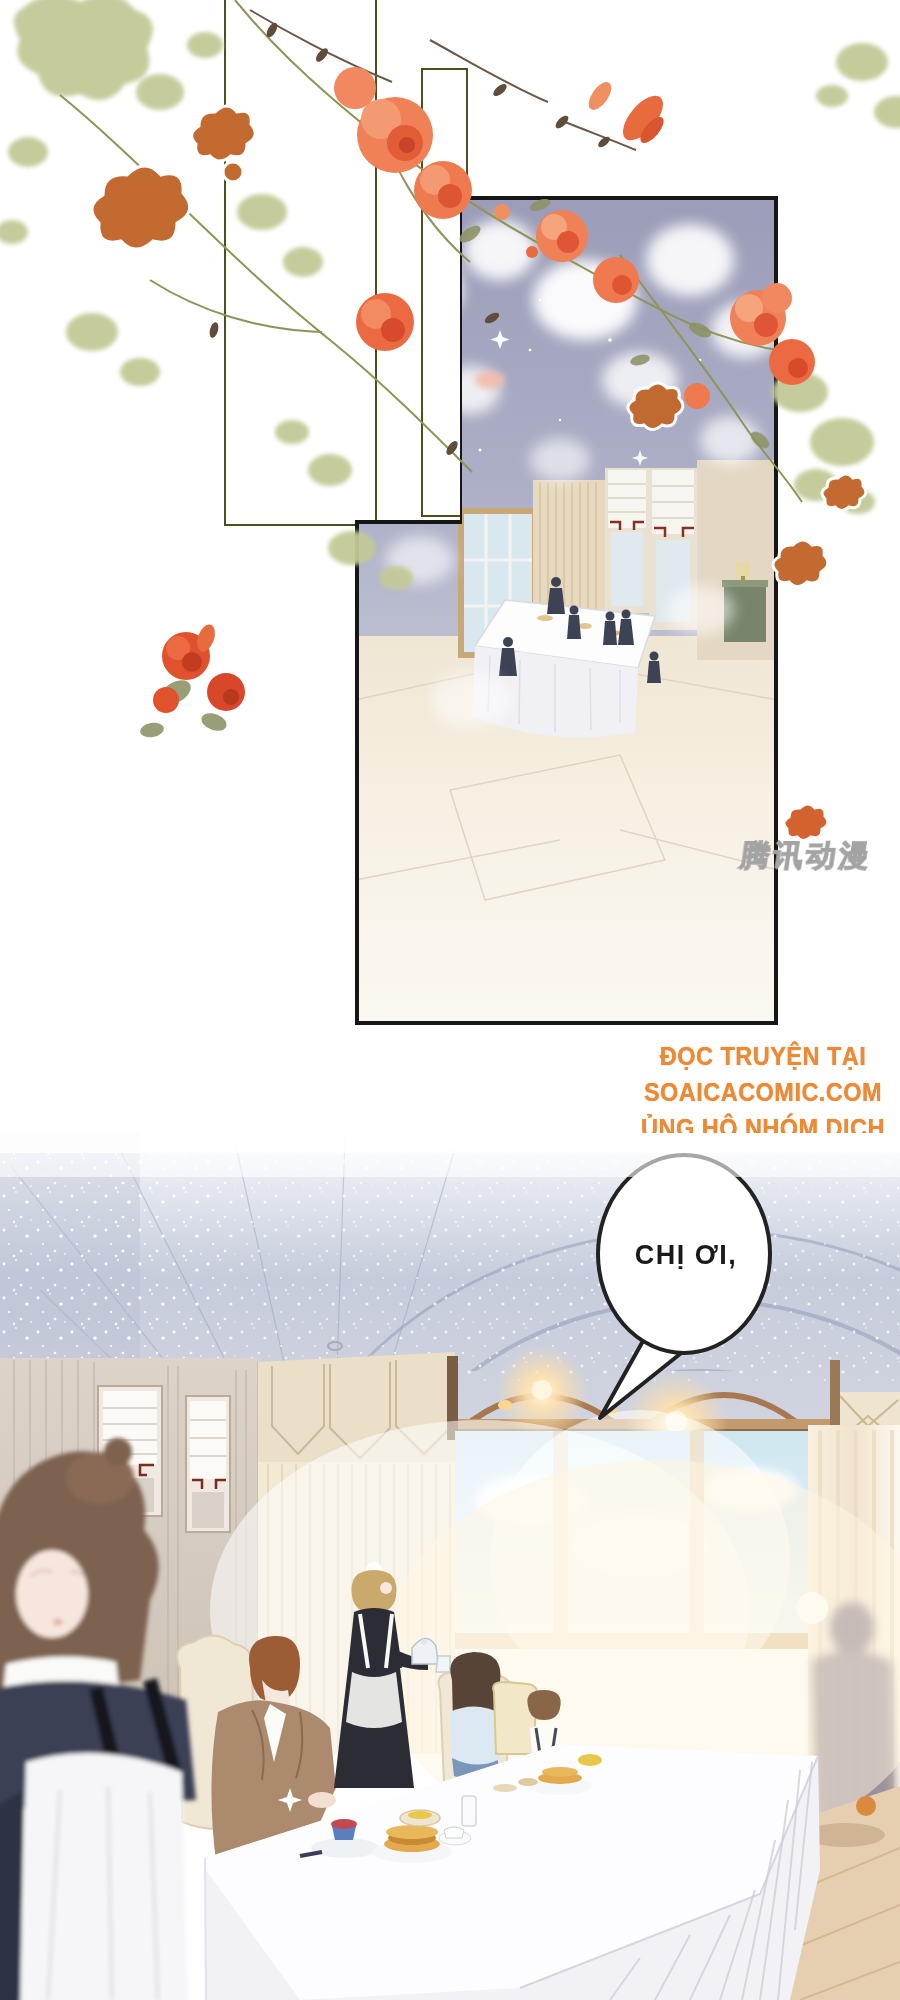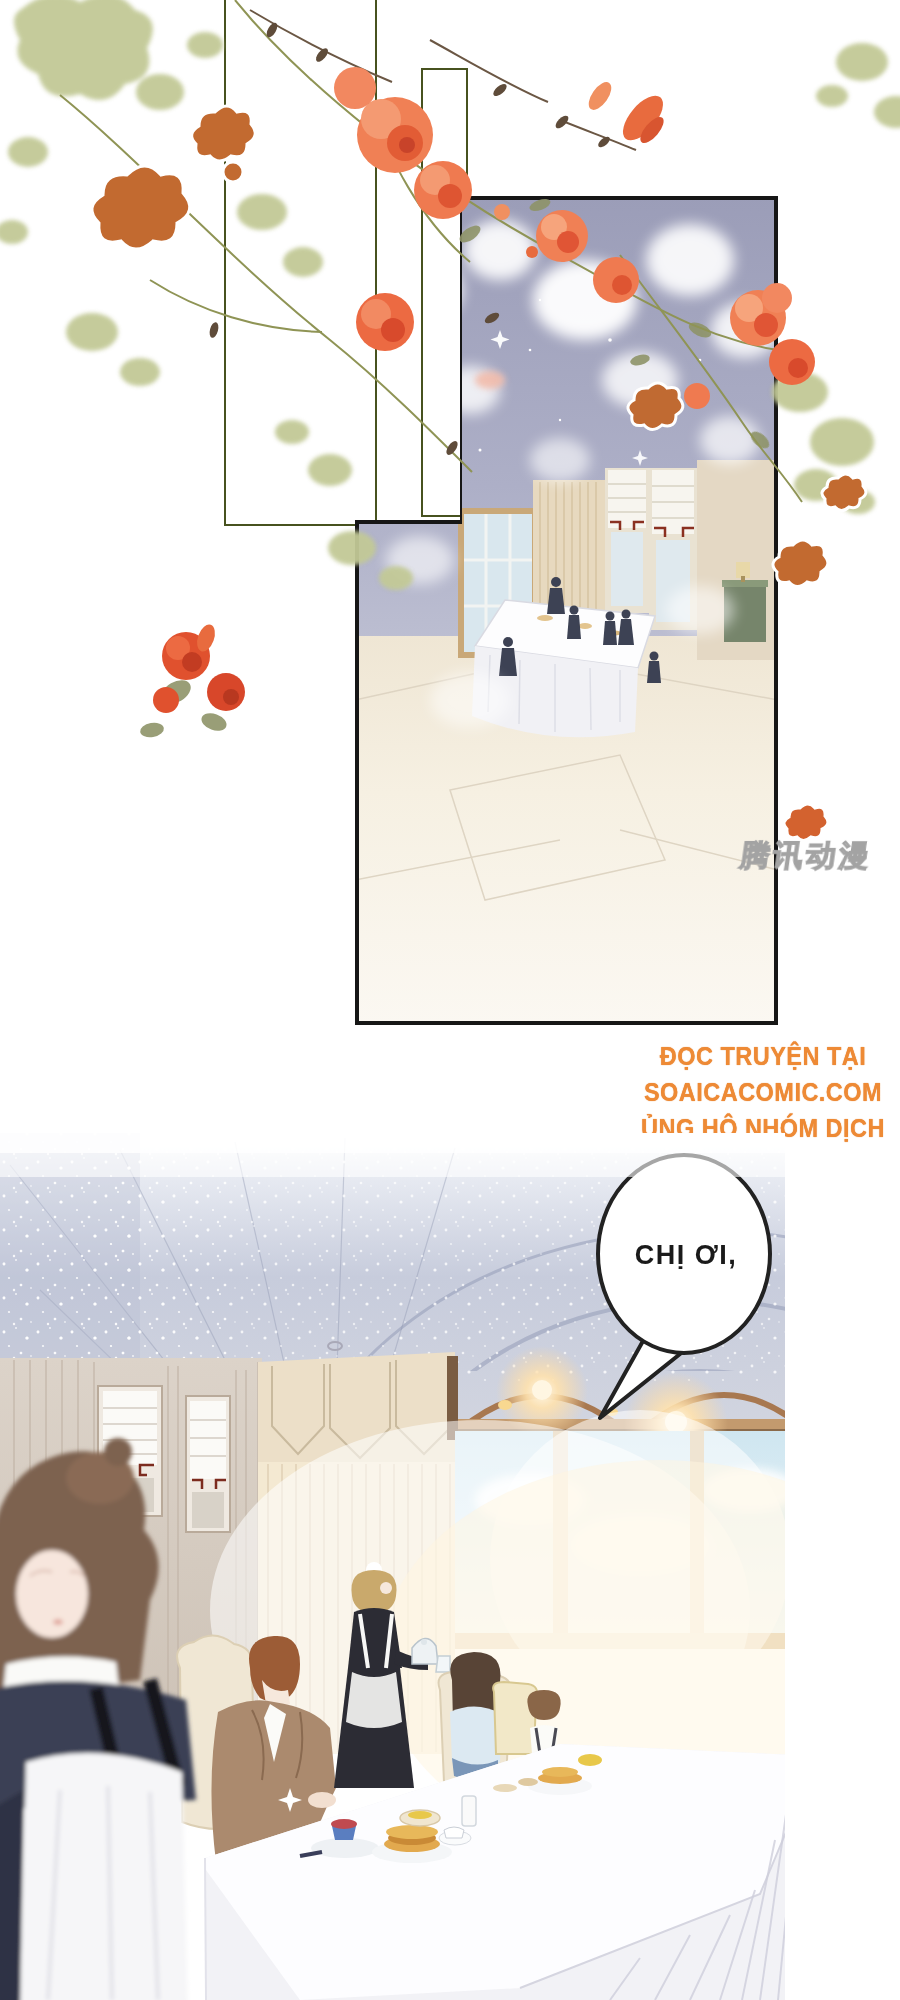--- a/index.html
+++ b/index.html
@@ -10,21 +10,21 @@
   .panel-clip{position:absolute;left:355px;top:196px;width:423px;height:829px;
       clip-path:polygon(105px 0px,423px 0px,423px 829px,0px 829px,0px 324px,105px 324px);}
   .watermark{position:absolute;left:740px;top:836px;width:170px;
       font-family:"DejaVu Sans", sans-serif;font-size:30px;font-weight:900;
       letter-spacing:3px;color:rgba(250,250,250,.55);
       -webkit-text-stroke:1.2px #a3a3a3;transform:skewX(-8deg);}
   .credits{position:absolute;left:618px;top:1038px;width:290px;text-align:center;
       font-weight:bold;font-size:25px;line-height:36px;color:#ee8a35;
       letter-spacing:.5px;transform:scaleX(.94);transform-origin:center top;
       text-shadow:0 0 1px #e07b28;}
-  .bottom-panel{position:absolute;left:0;top:1133px;width:785px;height:867px;overflow:hidden;}
+  .bottom-panel{position:absolute;left:0;top:1133px;width:900px;height:867px;overflow:hidden;}
   svg{display:block;}
 </style>
 </head>
 <body>
 
 <div class="page">
 
   <div class="green-frame" style="left:224px;top:-6px;width:149px;height:528px;"></div>
   <div class="green-frame" style="left:421px;top:68px;width:43px;height:445px;"></div>
 

